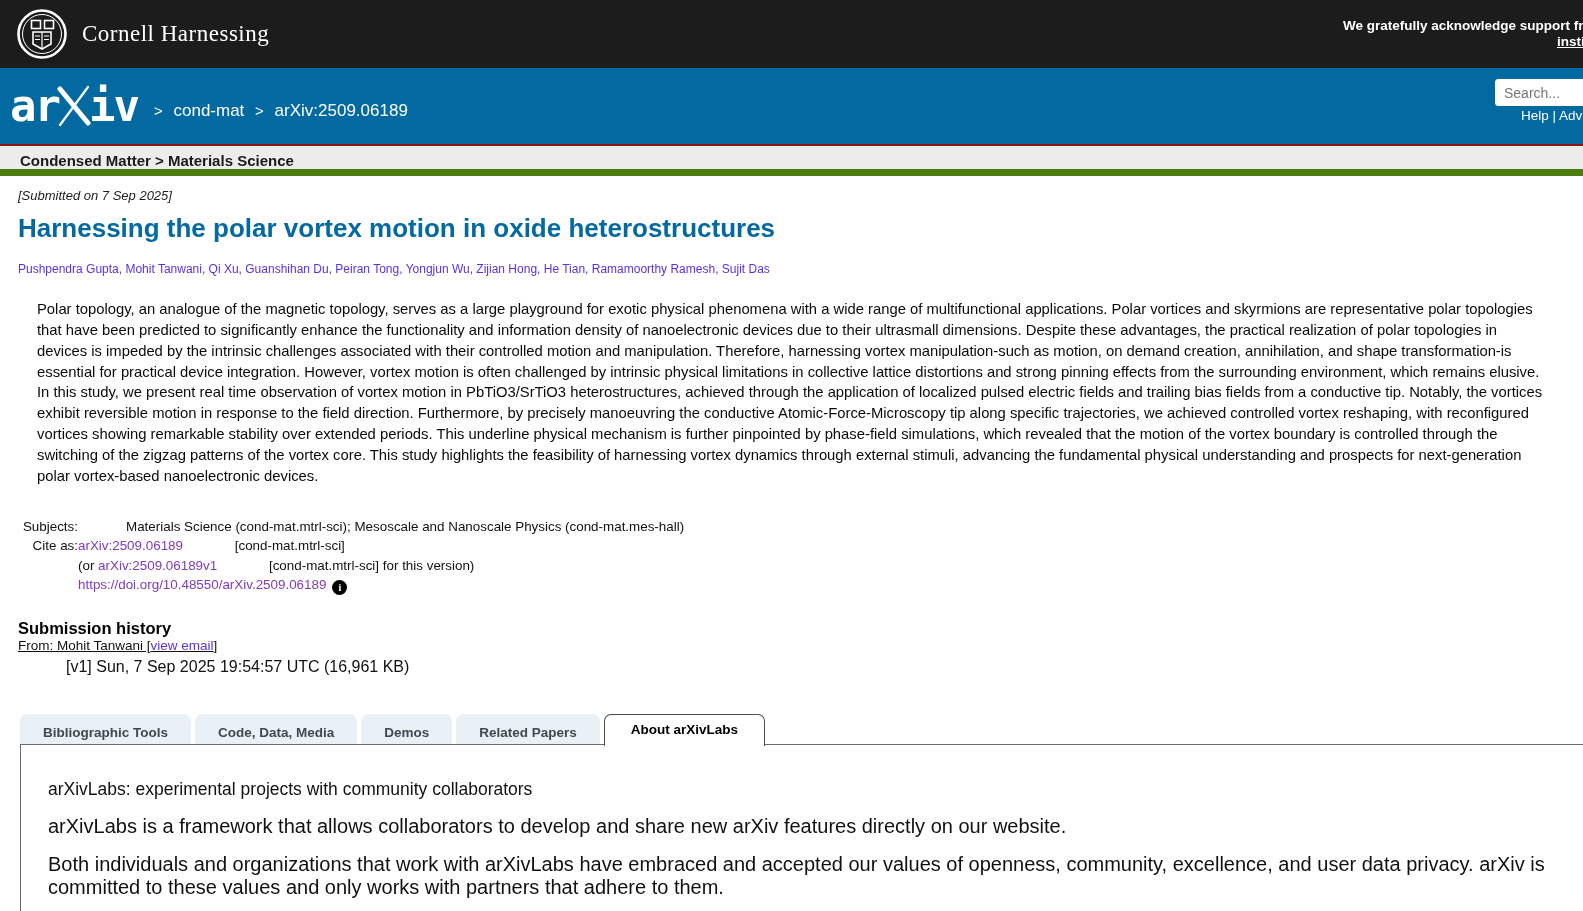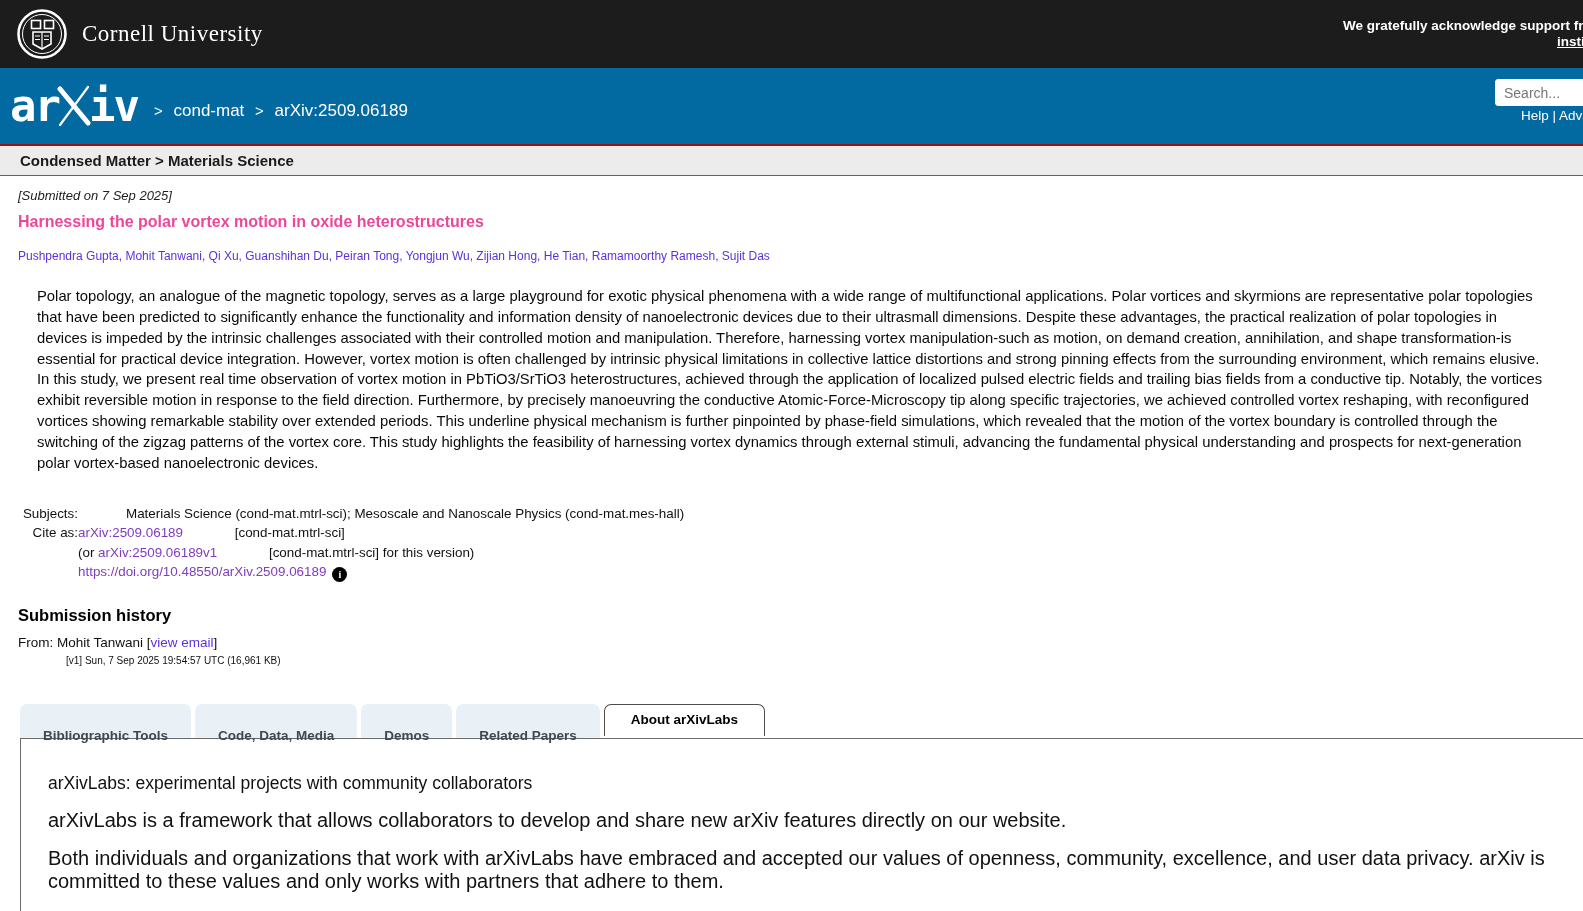--- a/index.html
+++ b/index.html
@@ -26,50 +26,50 @@
   .breadcrumb { color:#fff; font-size:17px; margin-left:10px; padding-bottom:5px; white-space:nowrap; }
   .breadcrumb a { color:#fff; text-decoration:none; cursor:pointer; }
   .breadcrumb .sep { margin:0 6px; font-size:15px; }
   .search-box { position:absolute; left:1495px; top:11px; width:140px; height:27px;
     border:1px solid #fff; border-radius:3px; background:#fff; font-size:14px; padding:0 8px;
     font-family:"Liberation Sans", sans-serif; color:#333; }
   .search-box::placeholder { color:#767676; }
   .help-links { position:absolute; left:1521px; top:40px; color:#fff; font-size:13.5px; white-space:nowrap; cursor:pointer; }
 
   
-  .subheader { height:30px; background:#ececec; border-bottom:1px solid #4d7c0f;
+  .subheader { height:30px; background:#ececec; border-bottom:7px solid #4d7c0f;
     line-height:30px; padding-left:20px; font-size:15px; font-weight:bold; color:#1a1a1a; }
 
   
   .content { padding:10px 0 0 0; }
   .submitted { font-style:italic; font-size:13px; color:#1c1c1c; margin:2px 0 0 18px; }
-  .paper-title { font-size:16px; font-weight:bold; color:#ec4899; margin:10px 0 0 18px; }
+  .paper-title { font-size:26px; font-weight:bold; color:#0369a1; margin:10px 0 0 18px; }
   .authors { font-size:12px; margin:18px 0 0 18px; color:#5c31dd; }
   .authors a { color:#5c31dd; text-decoration:none; cursor:pointer; }
   .abstract { margin:23px 38px 0 37px; font-size:14.8px; line-height:1.41; color:#0a0a0a; }
 
   .meta-table { margin:30px 0 0 20px; font-size:13.4px; }
   .meta-row { display:flex; line-height:19.5px;text-align:right; }
   .meta-label { width:58px; flex:none; color:#111; }
   .meta-value { color:#111; }
   .meta-bold { font-weight:normal;padding-left:48px; }
   .sub-rows { margin-left:58px; line-height:19.5px; }
   a.vlink { color:#803cbd; text-decoration:none; cursor:pointer; }
   a.alink { color:#5c31dd; text-decoration:none; cursor:pointer; }
   .info-icon { display:inline-flex; width:15px; height:15px; border-radius:50%; background:#000;
     color:#fff; align-items:center; justify-content:center; font-size:10px; font-weight:bold;
     font-family:"Liberation Serif", serif; vertical-align:-2px; margin-left:6px; cursor:pointer; }
 
   .subhist-heading { font-size:16.5px; font-weight:bold; margin:24px 0 0 18px; color:#000; }
-  .hist-line { font-size:13.5px; margin:10px 0 0 18px; }
-  .hist-line2 { font-size:10px; margin:5px 0 0 18px; }
+  .hist-line { font-size:13.5px; margin:0 0 0 18px;text-decoration:underline; }
+  .hist-line2 { font-size:16px; margin:5px 0 0 18px; }
 
   
   .tabs { display:flex; gap:4px; margin:38px 0 0 20px; position:relative; z-index:2; }
-  .tab { height:30px; line-height:30px; padding:17px 23px; font-size:13.5px; font-weight:bold;
+  .tab { height:30px; line-height:30px; padding:4px 23px; font-size:13.5px; font-weight:bold;
     color:#3f4950; background:#eaf1f6; border-radius:7px 7px 0 0; cursor:pointer; white-space:nowrap; }
   .tab.active { background:#fff; color:#000; border:1px solid #4d4d4d; border-bottom:none;
     height:32px; margin-bottom:-2px; line-height:30px; padding:0 26px; }
   .labs-box { margin-left:20px; width:1563px; height:224px; border-top:1px solid #6b6b6b;
     border-left:1px solid #6b6b6b; background:#fff; padding:34px 0 0 27px; }
   .labs-heading { font-size:17.5px; font-weight:normal; color:#111; }
   .labs-p { font-size:20px; margin-top:15px; color:#111; }
   .labs-p a { font-weight:bold; color:#5c31dd; text-decoration:none; cursor:pointer; }
 </style>
 </head>
@@ -82,21 +82,21 @@
       <circle cx="26" cy="26" r="19.5" fill="none" stroke="#fff" stroke-width="1"></circle>
       <rect x="15.5" y="12.5" width="9" height="8" fill="none" stroke="#fff" stroke-width="1.6"></rect>
       <rect x="28.5" y="12.5" width="9" height="8" fill="none" stroke="#fff" stroke-width="1.6"></rect>
       <path d="M17 24 h18 v12 l-9 5 l-9-5 z" fill="none" stroke="#fff" stroke-width="1.6"></path>
       <line x1="26" y1="24" x2="26" y2="40" stroke="#fff" stroke-width="1.2"></line>
       <line x1="19" y1="28" x2="24" y2="28" stroke="#fff" stroke-width="1"></line>
       <line x1="28" y1="28" x2="33" y2="28" stroke="#fff" stroke-width="1"></line>
       <line x1="19" y1="31.5" x2="24" y2="31.5" stroke="#fff" stroke-width="1"></line>
       <line x1="28" y1="31.5" x2="33" y2="31.5" stroke="#fff" stroke-width="1"></line>
     </svg>
-    <span class="cornell-name">Cornell University</span>
+    <span class="cornell-name">Cornell Harnessing</span>
   </div>
   <div class="support-line1">We gratefully acknowledge support from the Simons Foundation,</div>
   <a class="support-line2">institutions, and all contributors.</a>
 </div>
 
 <div class="red-banner">
   <div class="logo-row">
     <a class="arxiv-logo">
       <span class="logo-txt">ar</span>
       <svg viewBox="0 0 34 44">

